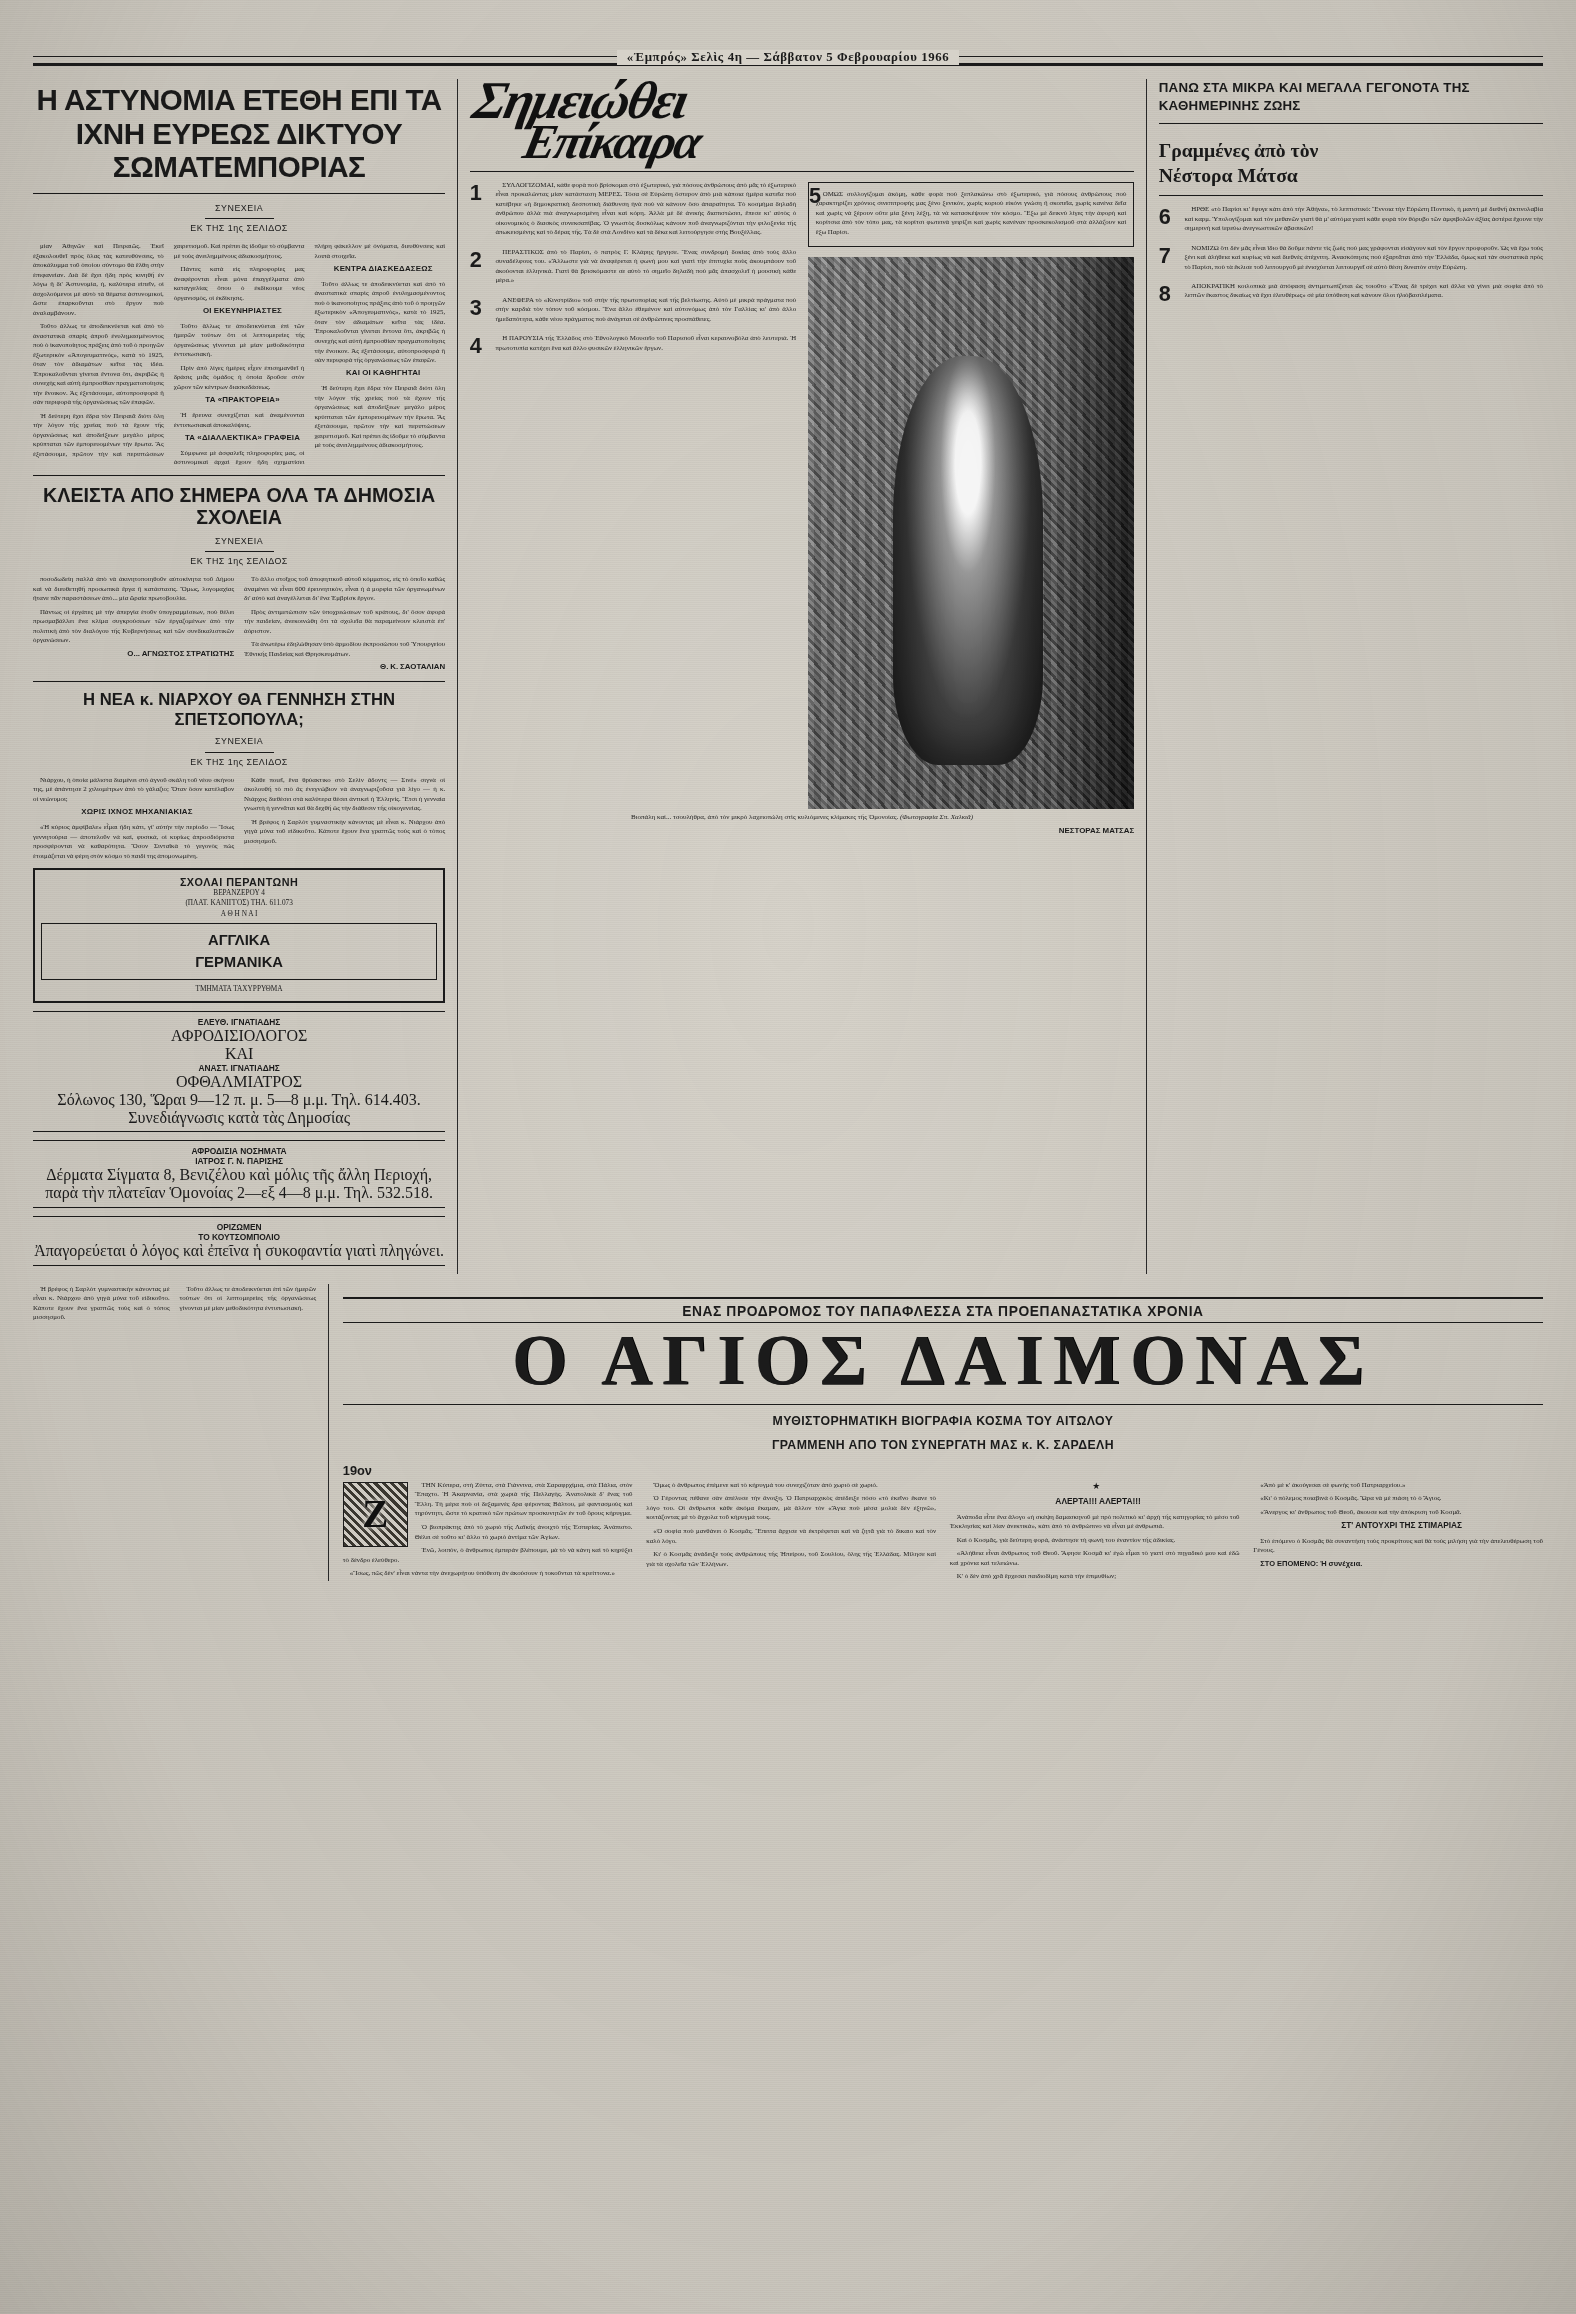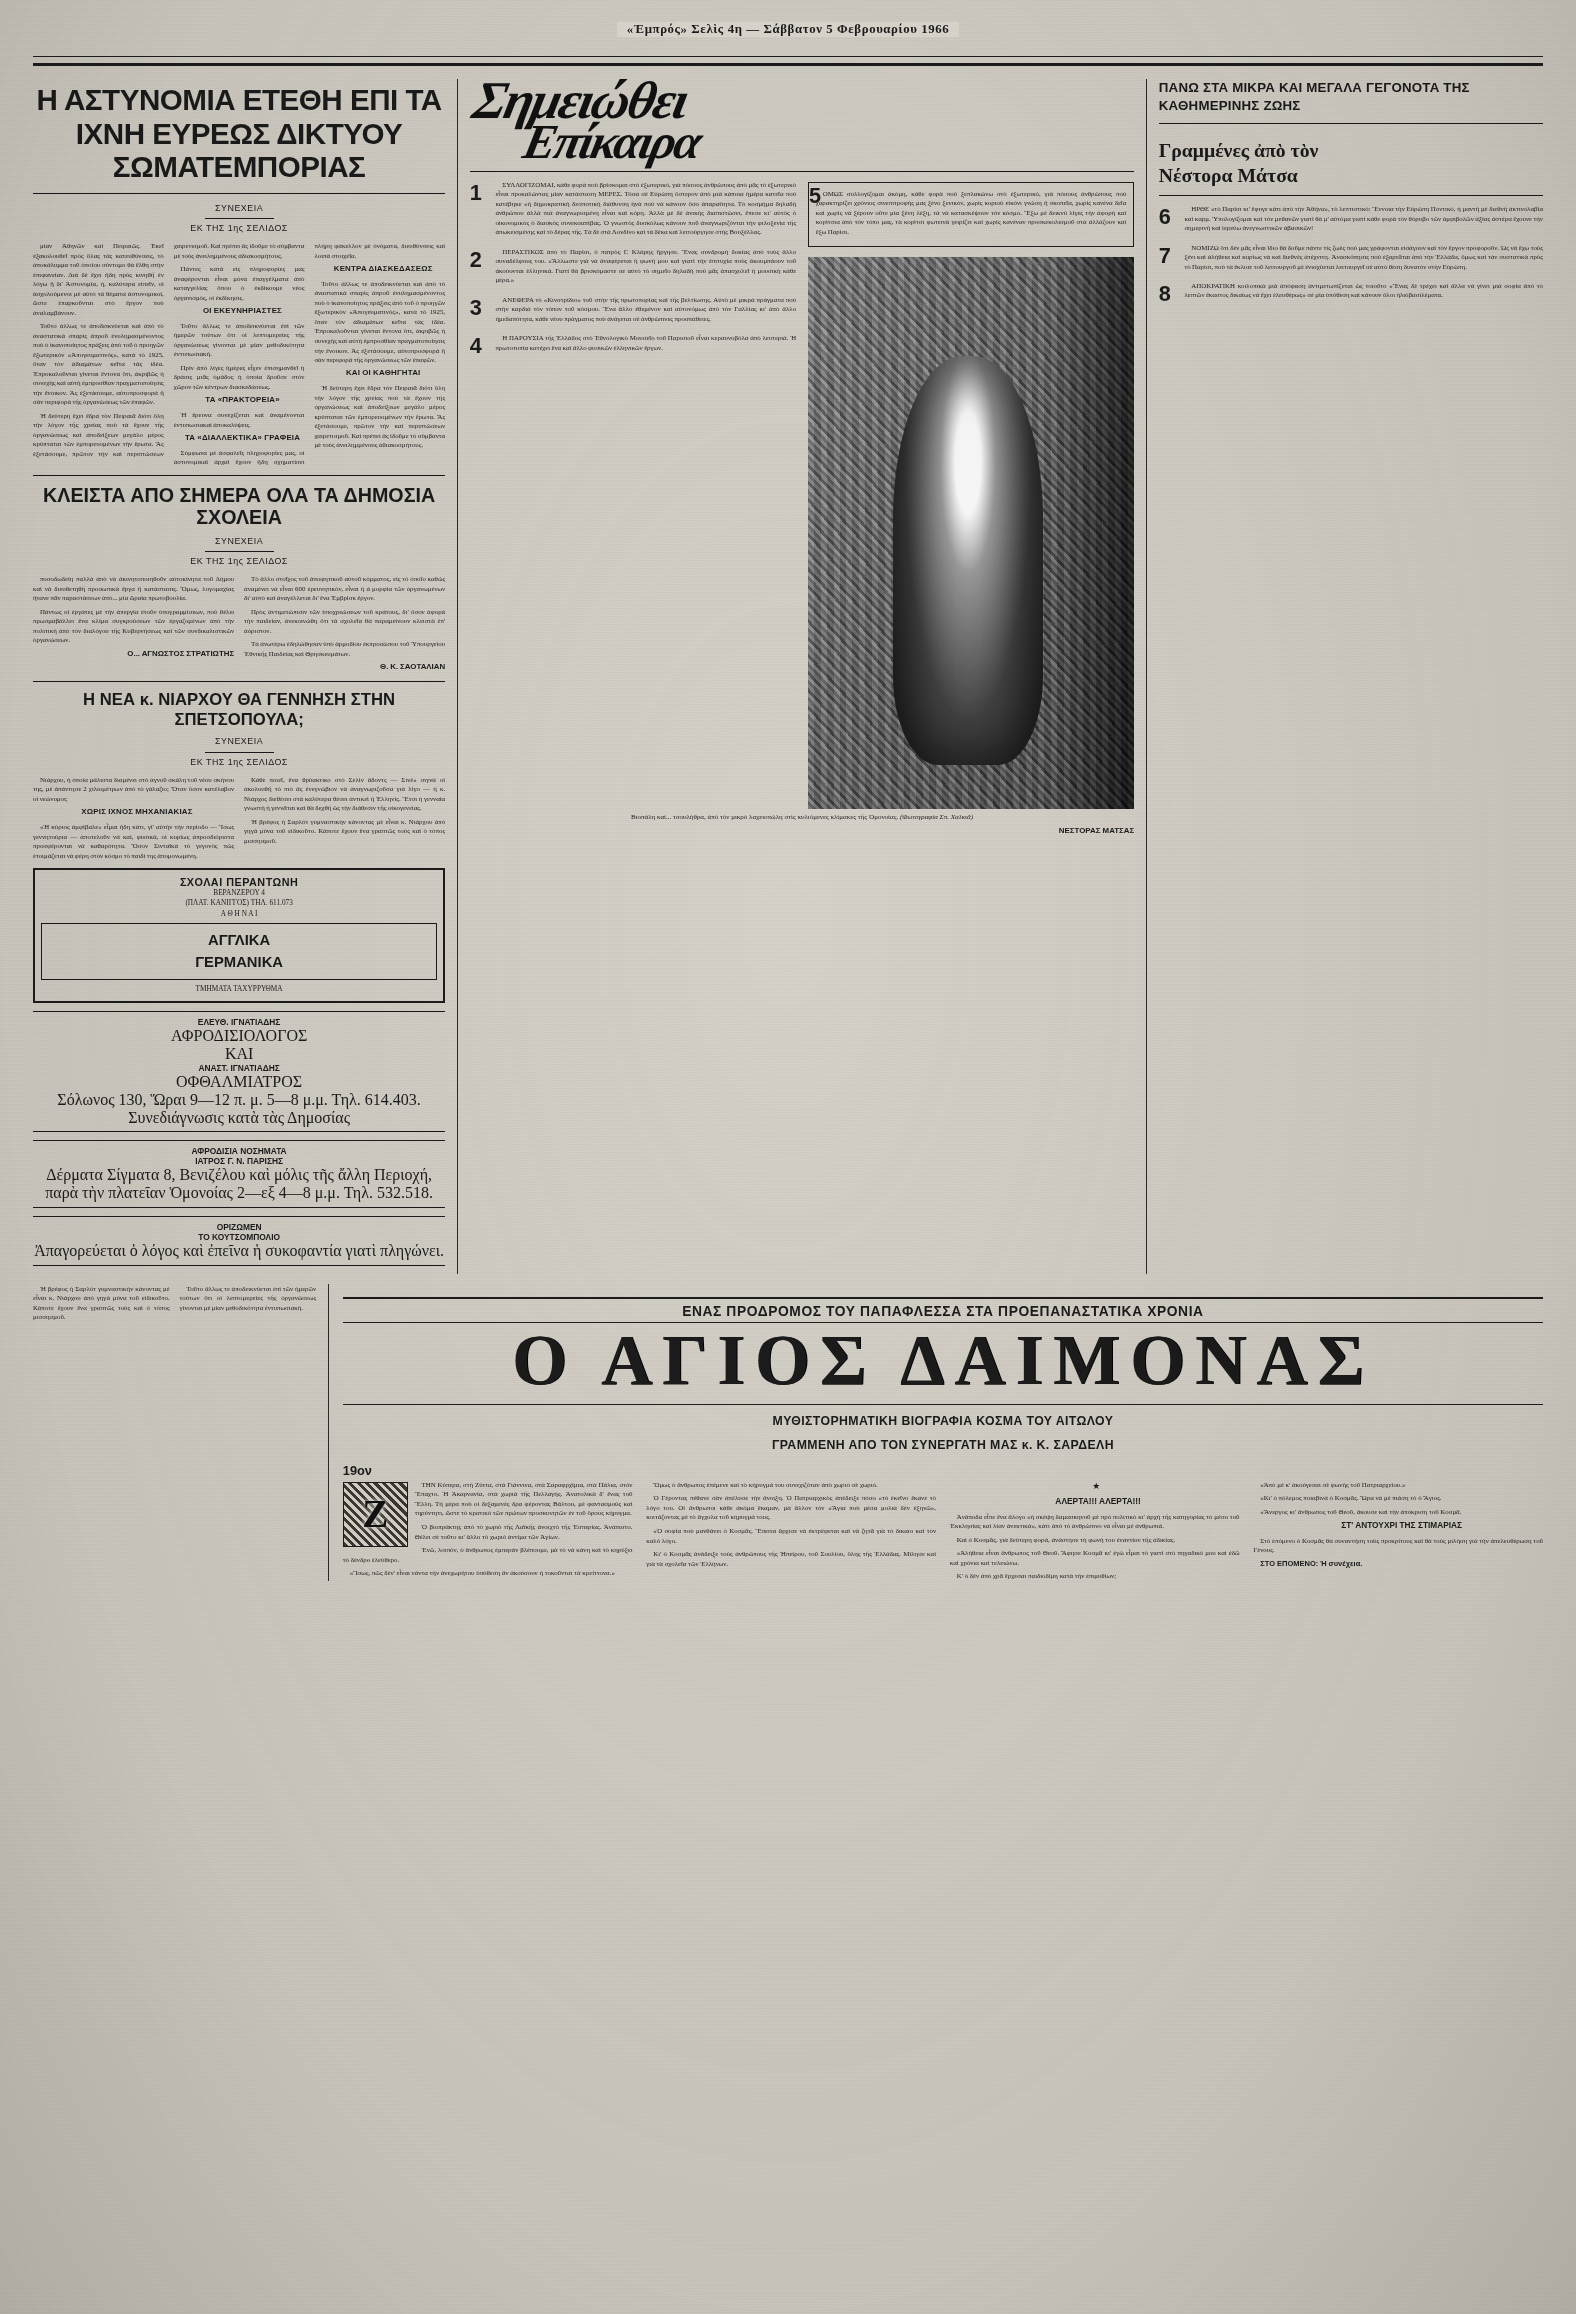--- a/index.html
+++ b/index.html
@@ -22,21 +22,21 @@
   .paperfilter{
     position:absolute; inset:0; pointer-events:none;
     background:radial-gradient(ellipse at 50% 40%, rgba(255,255,255,0.16), rgba(90,85,75,0.10) 70%, rgba(60,55,45,0.22) 100%);
     mix-blend-mode:multiply;
   }
   
   .masthead{
     position:relative;
     height:43px;
     display:flex;
-    align-items:flex-start;
+    align-items:flex-end;
     justify-content:center;
     border-bottom:3px solid #1b1b1b;
     margin-top:19.7px;
   }
   .masthead .rule-top{
     position:absolute;left:0;right:0;bottom:5.9px;border-top:1px solid #1b1b1b;
   }
   .masthead .mh-text{
     position:relative;
     background:#d6d2c9;

